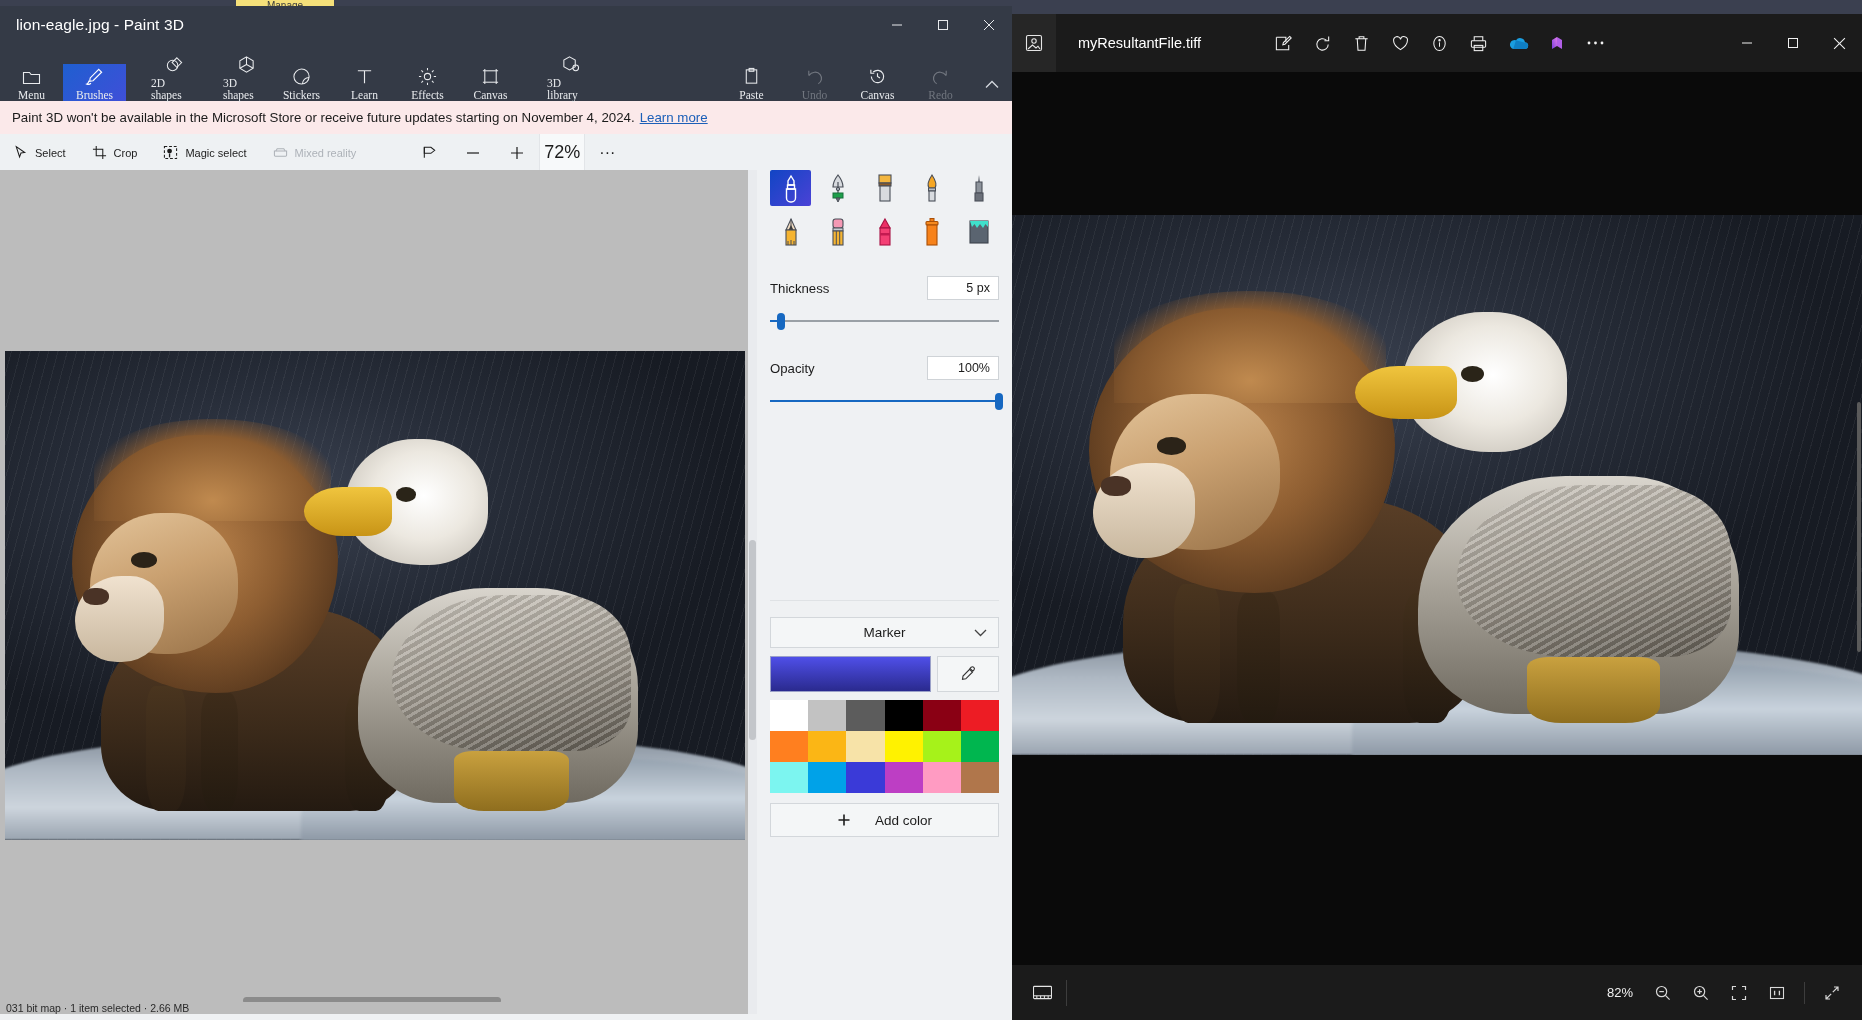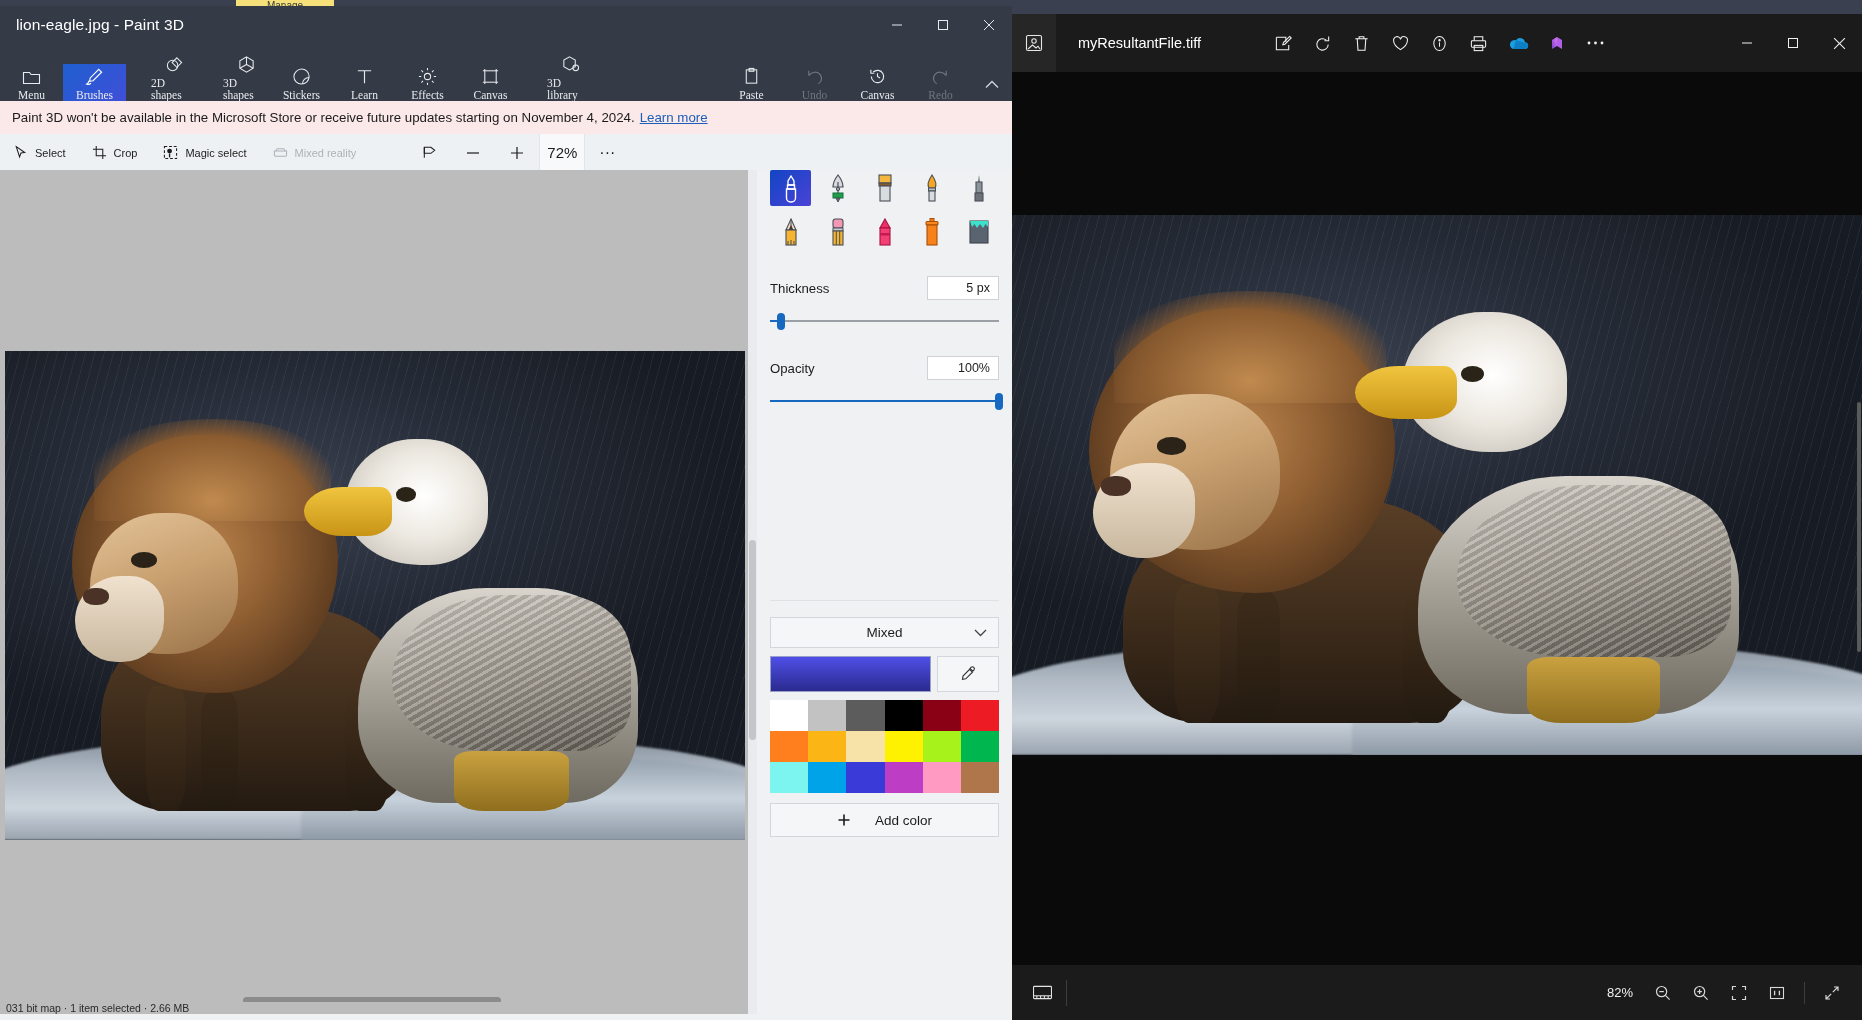--- a/index.html
+++ b/index.html
@@ -73,21 +73,21 @@
     display: flex; align-items: center; gap: 7px; height: 38px;
     padding: 0 13px; font-size: 11px; color: #1c1c1c;
   }
   .tool.disabled { color: #adb2b8; }
   .icon-btn {
     width: 44px; height: 38px; display: flex; align-items: center; justify-content: center;
     color: #1c1c1c;
   }
   .zoompct {
     width: 46px; height: 38px; display: flex; align-items: center; justify-content: center;
-    font-size: 15px; color: #1c1c1c; background: #f7f9fa;
+    font-size: 18px; color: #1c1c1c; background: #f7f9fa;
     border-left: 1px solid #e2e5e8; border-right: 1px solid #e2e5e8;
   }
 
   
   .stage {
     position: absolute; left: 0; top: 164px; width: 748px; height: 844px;
     background: #bcbcbc; overflow: hidden;
   }
   .artboard {
     position: absolute; left: 5px; top: 181px; width: 740px; height: 489px;
@@ -715,21 +715,21 @@
       </div>
       <div class="slider">
         <div class="track"></div>
           <div class="fill" style="width:100%"></div>
         <div class="thumb" style="left:100%"></div>
       </div>
 
       <div class="divider"></div>
 
       <div class="dropdown">
-        <span>Mixed</span>
+        <span>Marker</span>
         <span class="dc">
           <svg width="13" height="8" viewBox="0 0 13 8" fill="none" stroke="currentColor" stroke-width="1.3">
               <path d="M1 1l5.5 5.5L12 1"></path>
             </svg>
         </span>
       </div>
 
       <div class="colorrow">
         <div class="curcolor"></div>
         <div class="eyedrop">

